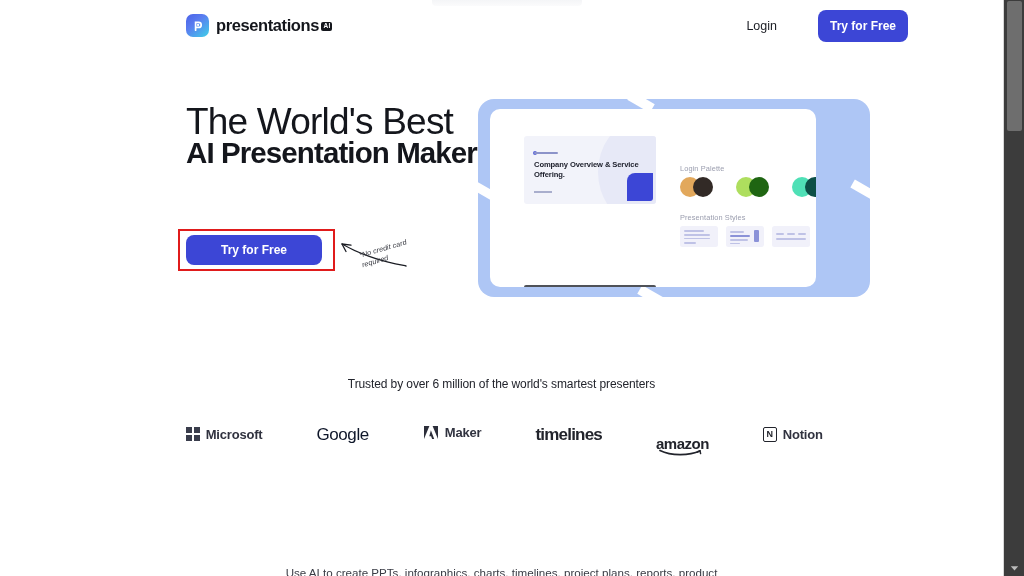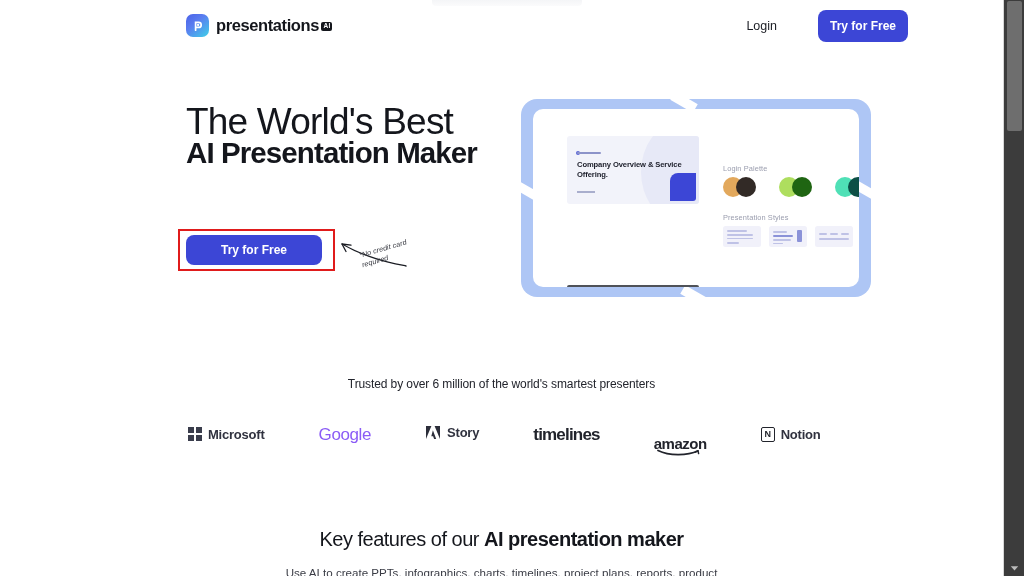--- a/index.html
+++ b/index.html
@@ -160,25 +160,24 @@
     transform: rotate(-16deg);
     transform-origin: left top;
     font-style: italic;
     letter-spacing: 0.1px;
   }
 
   
   .hero-frame {
     position: absolute;
     left: 478px; top: 99px;
-    width: 350px; height: 198px;
+    width: 392px; height: 198px;
     border-radius: 16px;
     background: #aec6f5;
     overflow: hidden;
-    margin-left: 43px;
   }
   .hero-frame .notch {
     position: absolute;
     background: #ffffff;
   }
   .n-top  { left: 150px; top: -2px;  width: 26px; height: 10px; transform: rotate(30deg); }
   .n-bot  { left: 160px; bottom: -4px; width: 26px; height: 10px; transform: rotate(30deg); }
   .n-left { left: -5px;  top: 88px;  width: 24px; height: 9px;  transform: rotate(30deg); }
   .n-right{ right: -5px; top: 86px;  width: 24px; height: 9px;  transform: rotate(30deg); }
 
@@ -340,21 +339,21 @@
     justify-content: center;
     align-items: center;
     gap: 54px;
     padding-left: 6px;
   }
   .brand {
     display: flex; gap: 6px;
     color: #30323f;
   }
   .brand-name { font-size: 13px; font-weight: 600; letter-spacing: -0.2px; }
-  .brand-google { font-size: 17px; font-weight: 400; letter-spacing: -0.4px; color: #8b5cf6; }
+  .brand-google { font-size: 17px; font-weight: 400; letter-spacing: -0.4px; color: #0f172a; }
   .brand-fb { font-size: 17px; font-weight: 700; letter-spacing: -0.8px; color: #22242c; }
   .amazon-wrap { position: relative; display: inline-block; margin-top: 19px; }
   .brand-amazon { font-size: 15px; font-weight: 700; letter-spacing: -0.5px; color: #22242c; }
   .amazon-swoosh { position: absolute; left: 3px; bottom: -3px; width: 44px; height: 7px; }
   .ms-grid {
     display: grid;
     grid-template-columns: 6px 6px;
     grid-template-rows: 6px 6px;
     gap: 1.5px;
   }
@@ -534,41 +533,40 @@
         <span class="brand-google">Google</span>
       </div>
       <div class="brand">
         <span>
           <svg width="16" height="15" viewBox="0 0 16 15">
             <path d="M1 1 h5.4 L1 14 Z" fill="#2c2e3a"></path>
             <path d="M9.6 1 H15 L15 14 Z" fill="#2c2e3a"></path>
             <path d="M7.9 5.2 L11.2 14 H9.1 L8.1 11.2 H6.3 Z" fill="#2c2e3a"></path>
           </svg>
         </span>
-        <span class="brand-name">Story</span>
+        <span class="brand-name">Maker</span>
       </div>
       <div class="brand">
         <span class="brand-fb">timelines</span>
       </div>
       <div class="brand">
         <span class="amazon-wrap">
           <span class="brand-amazon">amazon</span>
           <svg class="amazon-swoosh" viewBox="0 0 44 7">
             <path d="M1 1.4 C12 7, 30 7, 41 1.8" fill="none" stroke="#22242c" stroke-width="1.7" stroke-linecap="round"></path>
             <path d="M41 1.8 L38.4 3.2 M41 1.8 L41.6 4.6" fill="none" stroke="#22242c" stroke-width="1.5" stroke-linecap="round"></path>
           </svg>
         </span>
       </div>
       <div class="brand">
         <span class="notion-box">N</span>
         <span class="brand-name">Notion</span>
       </div>
     </div>
 
-    <div class="kf-title"><span>Key features of our </span><b>AI presentation maker</b></div>
     <div class="kf-sub">Use AI to create PPTs, infographics, charts, timelines, project plans, reports, product</div>
 
   </div>
 
   <div class="scrollbar">
     <svg class="scroll-arrow-top" viewBox="0 0 9 5">
       <path d="M4.5 0.6 L8.2 4.4 H0.8 Z" fill="#d9d9d9"></path>
     </svg>
     <div class="scroll-thumb"></div>
     <svg class="scroll-arrow-bot" viewBox="0 0 9 6">

